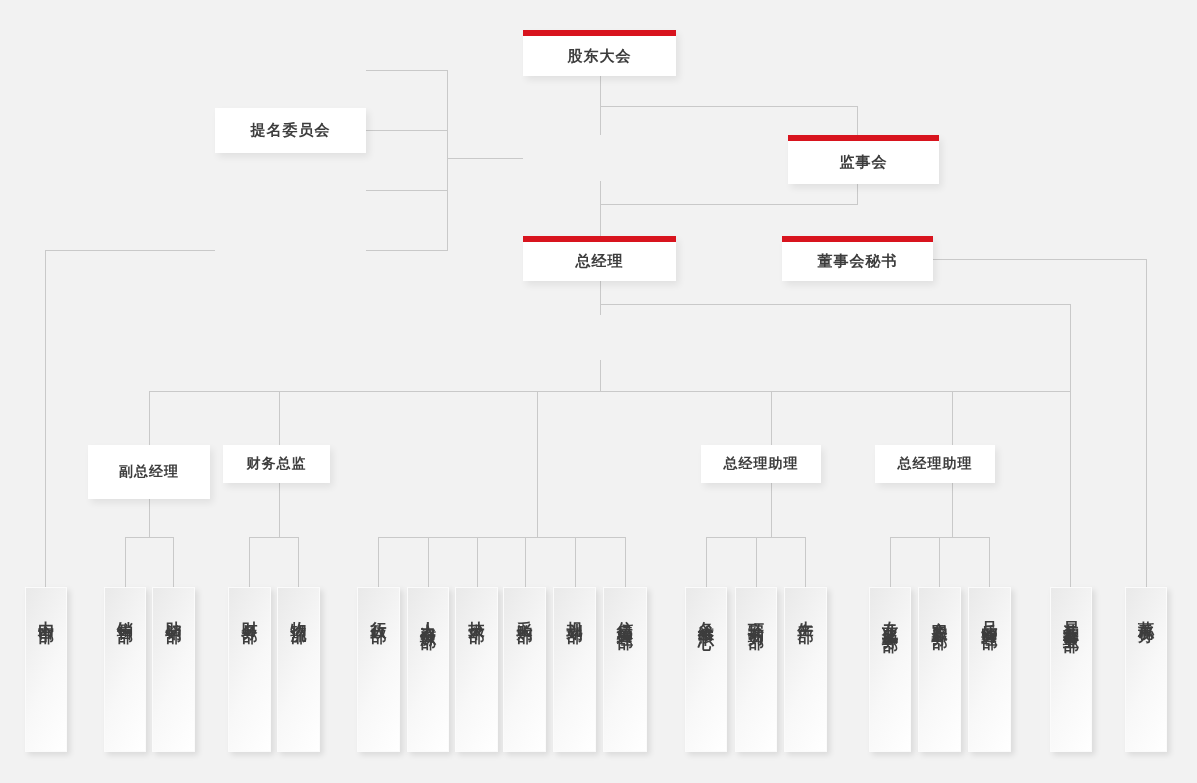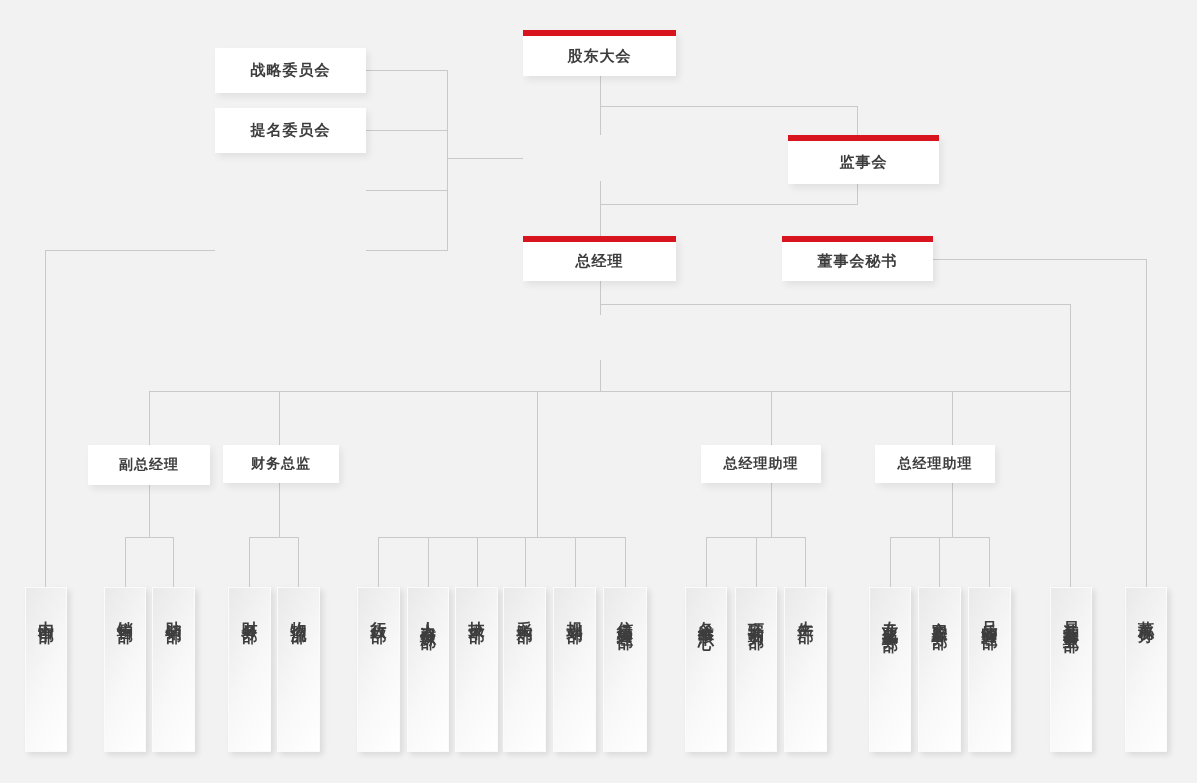--- a/index.html
+++ b/index.html
@@ -133,31 +133,28 @@
   <div class="box box-red" style="left:788px;top:135px;width:151px;height:49px">
     <span>监事会</span>
   </div>
   <div class="box box-red" style="left:782px;top:236px;width:151px;height:45px">
     <span>董事会秘书</span>
   </div>
   <div class="box box-red" style="left:523px;top:236px;width:153px;height:45px">
     <span>总经理</span>
   </div>
 
-  <div class="box" style="left:215px;top:48px;width:151px;height:45px">
-    <span>战略委员会</span>
-  </div>
   <div class="box" style="left:215px;top:108px;width:151px;height:45px">
     <span>提名委员会</span>
   </div>
 
-  <div class="box box-mid" style="left:88px;top:445px;width:122px;height:40px">
+  <div class="box box-mid" style="left:88px;top:445px;width:122px;height:54px">
     <span>副总经理</span>
   </div>
-  <div class="box box-mid" style="left:223px;top:445px;width:116px;height:38px">
+  <div class="box box-mid" style="left:223px;top:445px;width:107px;height:38px">
     <span>财务总监</span>
   </div>
   <div class="box box-mid" style="left:701px;top:445px;width:120px;height:38px">
     <span>总经理助理</span>
   </div>
   <div class="box box-mid" style="left:875px;top:445px;width:120px;height:38px">
     <span>总经理助理</span>
   </div>
 
   <div class="dept" style="left:25px;width:42px">

